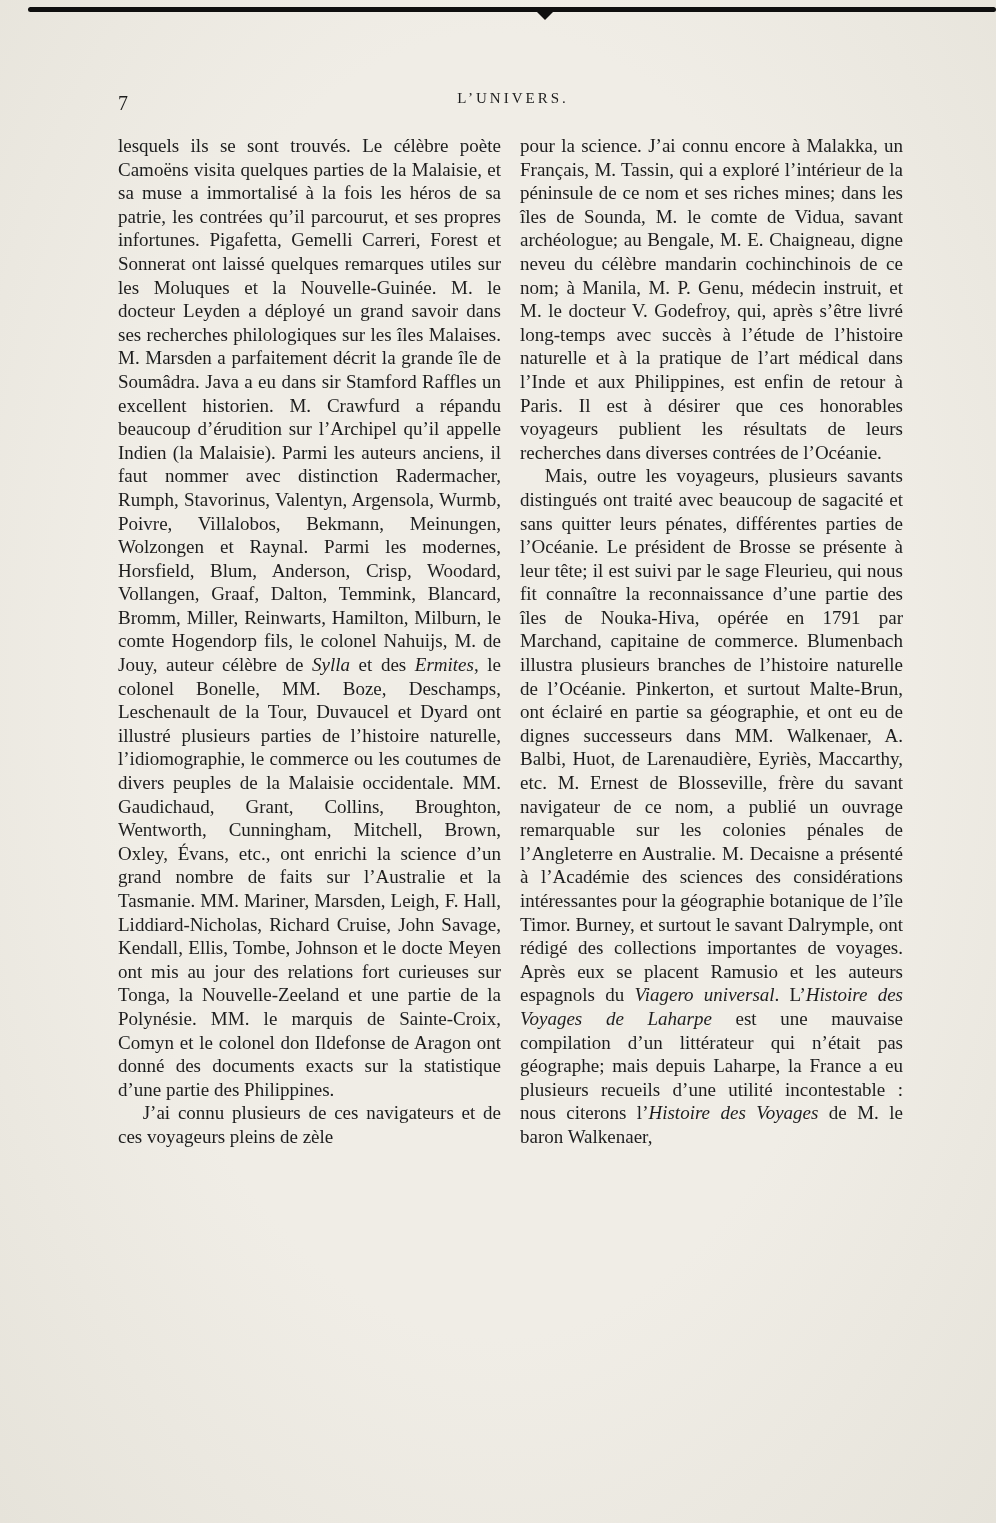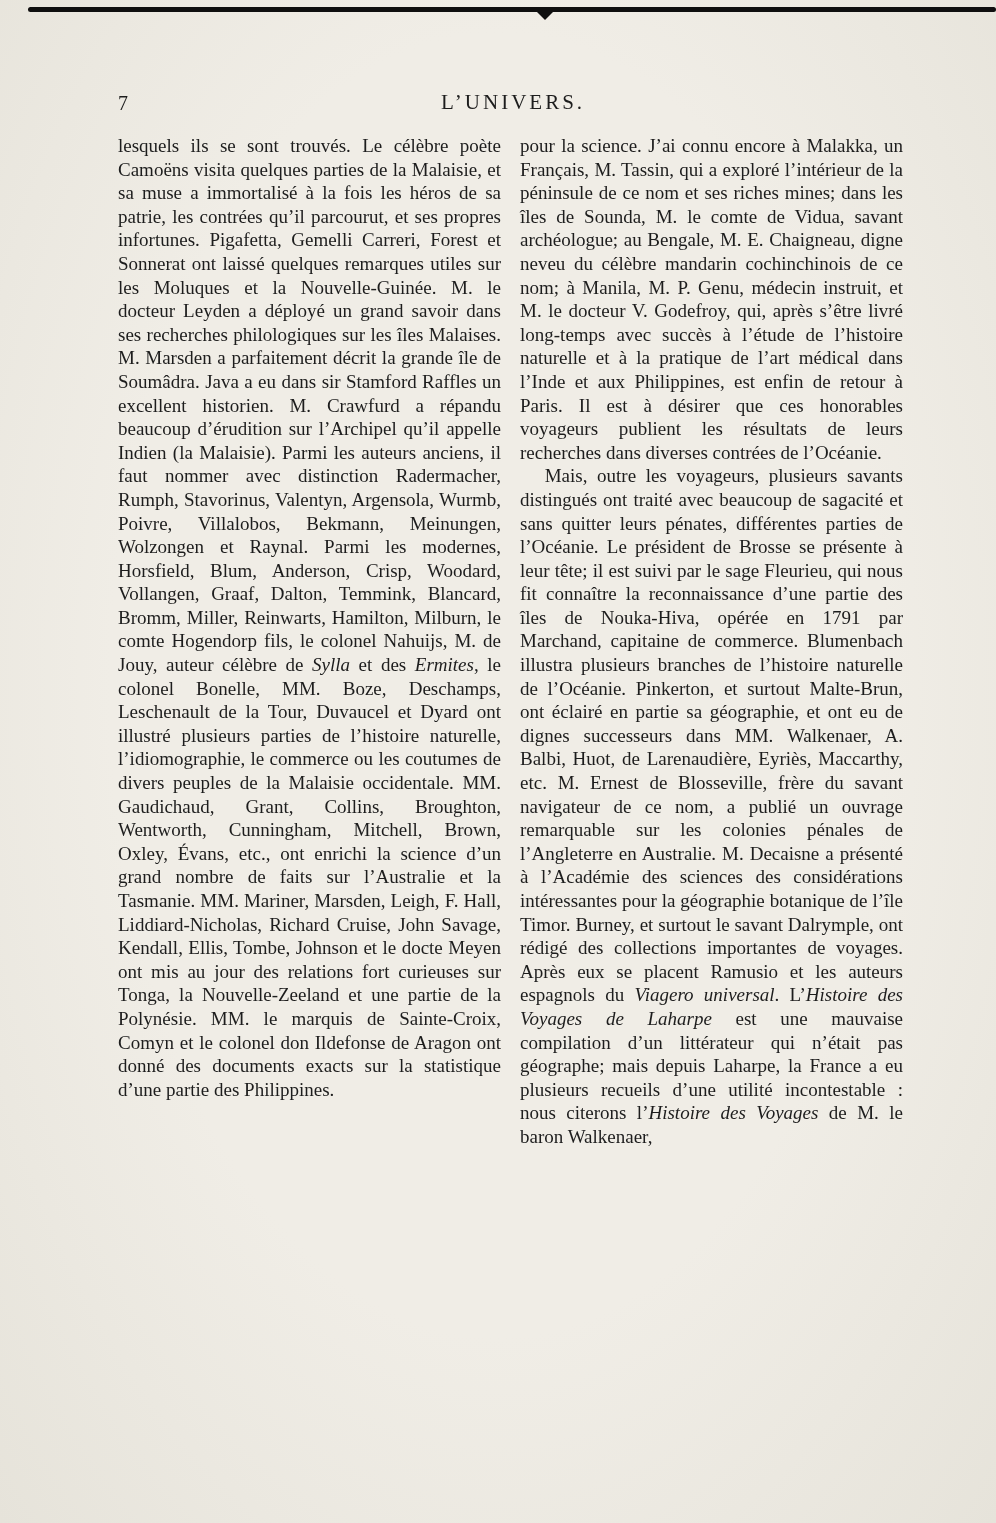--- a/index.html
+++ b/index.html
@@ -33,21 +33,21 @@
     height: 30px;
   }
   .page-number {
     position: absolute; left: 0; top: 2px;
     font-size: 20px;
     letter-spacing: 1px;
   }
   .header-title {
     position: absolute; left: 0; right: 0; top: 0;
     text-align: center;
-    font-size: 21px;
+    font-size: 15px;
     letter-spacing: 3px;
   }
   .columns {
     position: absolute;
     top: 134px; left: 118px; right: 88px;
     display: flex;
     gap: 19px;
   }
   .column {
     width: 383px;
@@ -69,19 +69,20 @@
   <div class="top-rule-notch"></div>
 
   <div class="header">
     <span class="page-number">7</span>
     <span class="header-title">L’UNIVERS.</span>
   </div>
 
   <div class="columns">
     <div class="column">
         <p class="para"><span>lesquels ils se sont trouvés. Le célèbre poète Camoëns visita quelques parties de la Malaisie, et sa muse a immortalisé à la fois les héros de sa patrie, les contrées qu’il parcourut, et ses propres infortunes. Pigafetta, Gemelli Carreri, Forest et Sonnerat ont laissé quelques remarques utiles sur les Moluques et la Nouvelle-Guinée. M. le docteur Leyden a déployé un grand savoir dans ses recherches philologiques sur les îles Malaises. M. Marsden a parfaitement décrit la grande île de Soumâdra. Java a eu dans sir Stamford Raffles un excellent historien. M. Crawfurd a répandu beaucoup d’érudition sur l’Archipel qu’il appelle Indien (la Malaisie). Parmi les auteurs anciens, il faut nommer avec distinction Radermacher, Rumph, Stavorinus, Valentyn, Argensola, Wurmb, Poivre, Villalobos, Bekmann, Meinungen, Wolzongen et Raynal. Parmi les modernes, Horsfield, Blum, Anderson, Crisp, Woodard, Vollangen, Graaf, Dalton, Temmink, Blancard, Bromm, Miller, Reinwarts, Hamilton, Milburn, le comte Hogendorp fils, le colonel Nahuijs, M. de Jouy, auteur célèbre de </span><i>Sylla</i><span> et des </span><i>Ermites</i><span>, le colonel Bonelle, MM. Boze, Deschamps, Leschenault de la Tour, Duvaucel et Dyard ont illustré plusieurs parties de l’histoire naturelle, l’idiomographie, le commerce ou les coutumes de divers peuples de la Malaisie occidentale. MM. Gaudichaud, Grant, Collins, Broughton, Wentworth, Cunningham, Mitchell, Brown, Oxley, Évans, etc., ont enrichi la science d’un grand nombre de faits sur l’Australie et la Tasmanie. MM. Mariner, Marsden, Leigh, F. Hall, Liddiard-Nicholas, Richard Cruise, John Savage, Kendall, Ellis, Tombe, Johnson et le docte Meyen ont mis au jour des relations fort curieuses sur Tonga, la Nouvelle-Zeeland et une partie de la Polynésie. MM. le marquis de Sainte-Croix, Comyn et le colonel don Ildefonse de Aragon ont donné des documents exacts sur la statistique d’une partie des Philippines.</span></p>
+        <p class="para indent"><span>J’ai connu plusieurs de ces navigateurs et de ces voyageurs pleins de zèle</span></p>
       </div>
     <div class="column">
         <p class="para"><span>pour la science. J’ai connu encore à Malakka, un Français, M. Tassin, qui a exploré l’intérieur de la péninsule de ce nom et ses riches mines; dans les îles de Sounda, M. le comte de Vidua, savant archéologue; au Bengale, M. E. Chaigneau, digne neveu du célèbre mandarin cochinchinois de ce nom; à Manila, M. P. Genu, médecin instruit, et M. le docteur V. Godefroy, qui, après s’être livré long-temps avec succès à l’étude de l’histoire naturelle et à la pratique de l’art médical dans l’Inde et aux Philippines, est enfin de retour à Paris. Il est à désirer que ces honorables voyageurs publient les résultats de leurs recherches dans diverses contrées de l’Océanie.</span></p>
         <p class="para indent"><span>Mais, outre les voyageurs, plusieurs savants distingués ont traité avec beaucoup de sagacité et sans quitter leurs pénates, différentes parties de l’Océanie. Le président de Brosse se présente à leur tête; il est suivi par le sage Fleurieu, qui nous fit connaître la reconnaissance d’une partie des îles de Nouka-Hiva, opérée en 1791 par Marchand, capitaine de commerce. Blumenbach illustra plusieurs branches de l’histoire naturelle de l’Océanie. Pinkerton, et surtout Malte-Brun, ont éclairé en partie sa géographie, et ont eu de dignes successeurs dans MM. Walkenaer, A. Balbi, Huot, de Larenaudière, Eyriès, Maccarthy, etc. M. Ernest de Blosseville, frère du savant navigateur de ce nom, a publié un ouvrage remarquable sur les colonies pénales de l’Angleterre en Australie. M. Decaisne a présenté à l’Académie des sciences des considérations intéressantes pour la géographie botanique de l’île Timor. Burney, et surtout le savant Dalrymple, ont rédigé des collections importantes de voyages. Après eux se placent Ramusio et les auteurs espagnols du </span><i>Viagero universal</i><span>. L’</span><i>Histoire des Voyages de Laharpe</i><span> est une mauvaise compilation d’un littérateur qui n’était pas géographe; mais depuis Laharpe, la France a eu plusieurs recueils d’une utilité incontestable : nous citerons l’</span><i>Histoire des Voyages</i><span> de M. le baron Walkenaer,</span></p>
       </div>
   </div>
 </div>
 
 </body></html>

